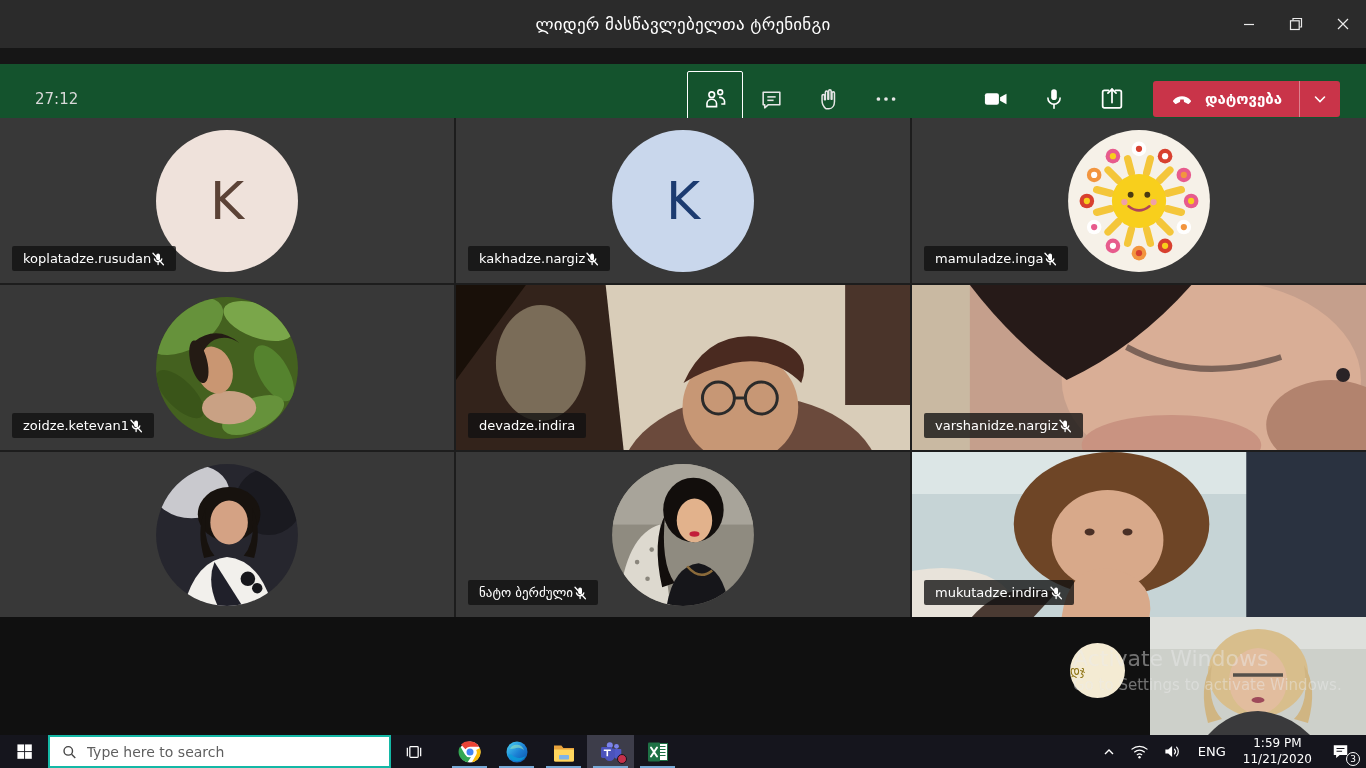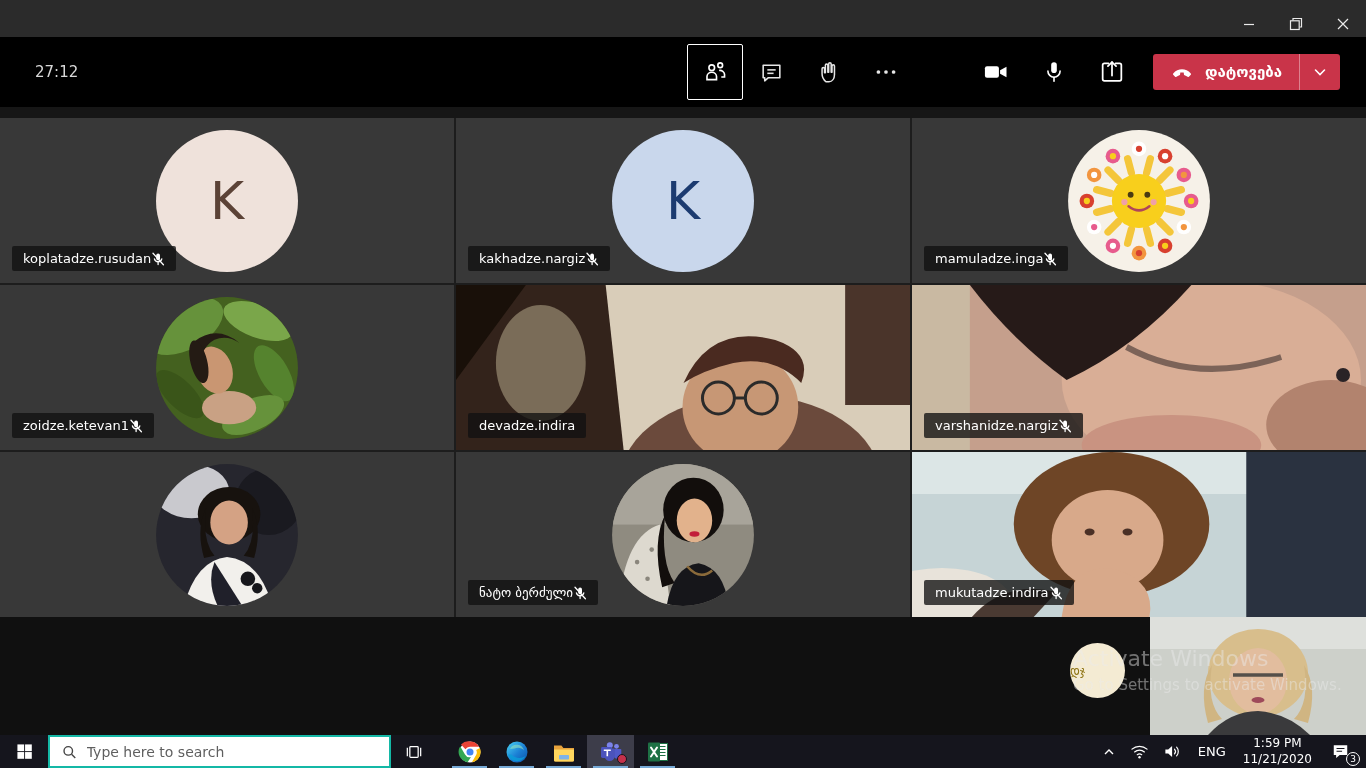--- a/index.html
+++ b/index.html
@@ -7,21 +7,21 @@
   body{font-family:"DejaVu Sans","Liberation Sans",sans-serif}
   .screen{position:relative;width:1366px;height:768px;overflow:hidden;background:#161616}
 
   
   .titlebar{position:absolute;top:0;left:0;width:100%;height:48px;background:#2b2b2b;display:flex;align-items:center}
   .title{flex:1;text-align:center;color:#fff;font-size:17px;letter-spacing:.2px}
   .win-controls{position:absolute;right:0;top:0;height:100%;display:flex}
   .win-btn{width:47px;height:100%;display:flex;align-items:center;justify-content:center;cursor:pointer}
 
   
-  .toolbar{position:absolute;top:37px;left:0;width:100%;height:70px;background:#000000}
+  .toolbar{position:absolute;top:64px;left:0;width:100%;height:70px;background:#14532d}
   .timer{position:absolute;left:35px;top:0;height:70px;display:flex;align-items:center;color:#d8d8d8;font-size:15px}
   .center-controls{position:absolute;left:687px;top:0;height:70px;display:flex;align-items:center}
   .ctrl{width:57px;height:70px;display:flex;align-items:center;justify-content:center;cursor:pointer}
   .ctrl.boxed{width:56px;height:56px;border:1.6px solid #fff;border-radius:2px}
   .right-controls{position:absolute;right:26px;top:0;height:70px;display:flex;align-items:center}
   .right-controls .ctrl{width:58px}
   .leave{height:36px;background:#C93449;border-radius:3px;display:flex;color:#fff;margin-left:12px;cursor:pointer;overflow:hidden}
   .leave-main{display:flex;align-items:center;gap:11px;padding:0 17px;height:100%}
   .leave-label{font-size:15px;font-weight:600}
   .leave-divider{width:1px;height:100%;background:rgba(255,255,255,.38)}
@@ -78,20 +78,21 @@
       <path d="M3.4 6.8 a3.8 3.8 0 0 0 7.4 0"></path>
       <line x1="7.1" y1="10.6" x2="7.1" y2="12.6"></line>
       <line x1="2" y1="1.2" x2="12.4" y2="12.8"></line>
     </g>
   </defs>
 </svg>
 
 <div class="screen">
 
   <div class="titlebar">
+    <div class="title">ლიდერ მასწავლებელთა ტრენინგი</div>
     <div class="win-controls">
       <div class="win-btn">
         <svg width="20" height="20" viewBox="0 0 20 20">
             <line x1="5" y1="10.5" x2="15" y2="10.5" stroke="#eaeaea" stroke-width="1.2"></line>
           </svg>
       </div>
       <div class="win-btn">
         <svg width="20" height="20" viewBox="0 0 20 20">
           <path d="M7 6.5 V4.5 H15.5 V13 H13.5" fill="none" stroke="#eaeaea" stroke-width="1.2"></path>
           <rect x="4.5" y="6.8" width="8.7" height="8.7" fill="#2b2b2b" stroke="#eaeaea" stroke-width="1.2"></rect>

